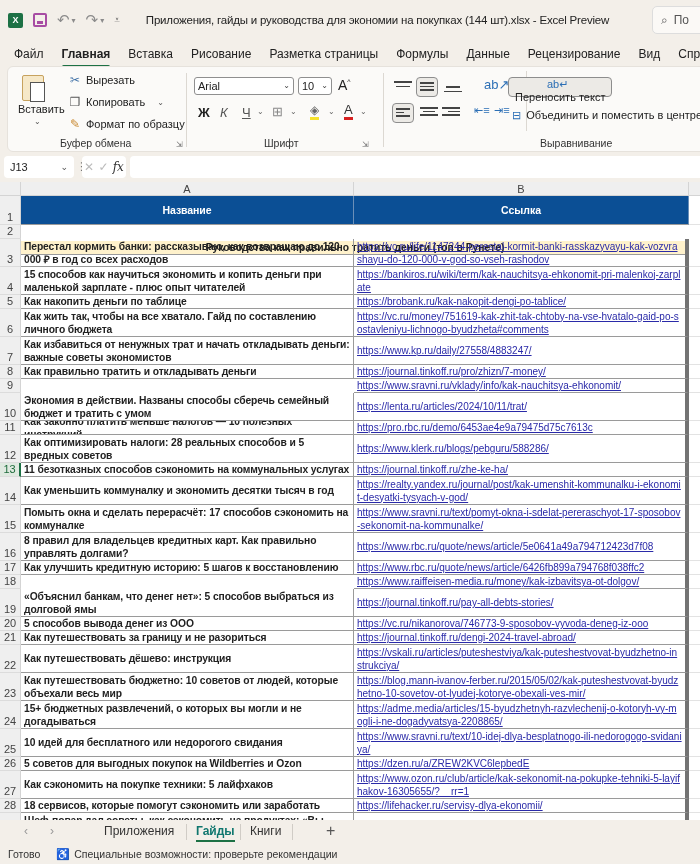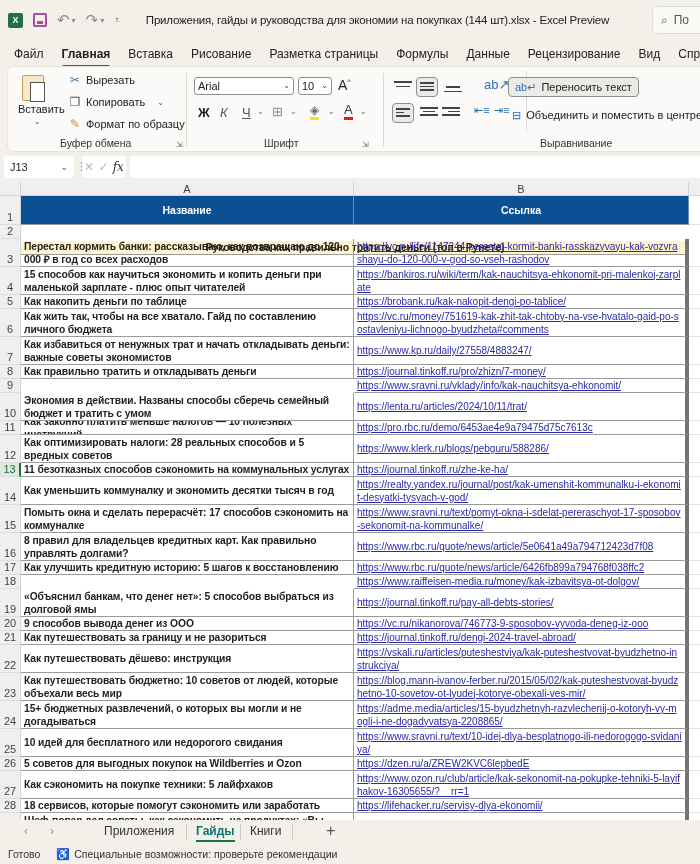--- a/index.html
+++ b/index.html
@@ -32,21 +32,21 @@
   .paste-label { position: absolute; left: 10px; top: 36px; font-size: 11px; }
   .paste-chev { position: absolute; left: 26px; top: 50px; font-size: 8px; color: #555; }
   .clip-row { position: absolute; left: 60px; font-size: 11px; display: flex; align-items: center; white-space: nowrap; }
   .clip-row .ic { width: 14px; height: 14px; margin-right: 4px; font-size: 12px; color: #3b6ea5; display: inline-flex; align-items: center; justify-content: center; }
   .font-box { position: absolute; height: 18px; border: 1px solid #8f8f8f; border-radius: 3px; background: #fff; font-size: 11px; padding-left: 3px; line-height: 16px; }
   .font-box .chev { position: absolute; right: 3px; top: 0; font-size: 8px; color: #444; }
   .fbtn { position: absolute; font-size: 13px; color: #222; }
   .align-ico { position: absolute; width: 18px; height: 16px; }
   .align-ico span { display: block; height: 1.5px; background: #444; margin: 2px 0; }
   .btn-box { border: 1px solid #8d8d8d; border-radius: 4px; background: #eceae6; }
-  .wrap-btn { position: absolute; left: 500px; top: 10px; height: 20px; padding: 0 6px; font-size: 11px; display: flex; align-items: center; white-space: nowrap; border: 1px solid #8d8d8d; border-radius: 4px; background: #eceae6; }
+  .wrap-btn { position: absolute; left: 500px; top: 10px; height: 20px; padding: 0 6px; font-size: 11px; display: flex; align-items: center; white-space: nowrap; border: 1px solid #8d8d8d; border-radius: 4px; background: #eceae6; flex-direction: column; }
   .merge-btn { position: absolute; left: 504px; top: 38px; height: 20px; font-size: 11px; display: flex; align-items: center; white-space: nowrap; }
   .ic-blue { color: #2c6fb5; font-size: 11px; margin-right: 5px; }
 
   
   .fbar { position: absolute; top: 154px; left: 0; width: 700px; height: 26px; display: flex; align-items: center; }
   .namebox { position: absolute; left: 4px; top: 2px; width: 70px; height: 22px; background: #fff; border-radius: 4px; font-size: 11px; padding-left: 6px; line-height: 22px; }
   .namebox .chev { position: absolute; right: 6px; top: 0; font-size: 9px; color: #555; }
   .fx-area { position: absolute; left: 82px; top: 2px; width: 44px; height: 22px; background: #fff; border-radius: 4px; font-size: 12px; color: #bbb; display: flex; align-items: center; justify-content: space-around; }
   .fx-dots { position: absolute; left: 76px; top: 6px; color: #777; font-size: 11px; }
   .fx-label { color: #333; font-style: italic; font-family: "DejaVu Serif", serif; font-size: 12px; }
@@ -333,21 +333,21 @@
         <div class="cellC"></div>
       </div>
       <div class="row" style="top: 407px; height: 28px;">
         <div class="rownum">19</div>
         <div class="cellA">«Объяснил банкам, что денег нет»: 5 способов выбраться из долговой ямы</div>
         <div class="cellB">https://journal.tinkoff.ru/pay-all-debts-stories/</div>
         <div class="cellC"></div>
       </div>
       <div class="row" style="top: 435px; height: 14px;">
         <div class="rownum">20</div>
-        <div class="cellA">9 способов вывода денег из ООО</div>
+        <div class="cellA">5 способов вывода денег из ООО</div>
         <div class="cellB">https://vc.ru/nikanorova/746773-9-sposobov-vyvoda-deneg-iz-ooo</div>
         <div class="cellC"></div>
       </div>
       <div class="row" style="top: 449px; height: 14px;">
         <div class="rownum">21</div>
         <div class="cellA">Как путешествовать за границу и не разориться</div>
         <div class="cellB">https://journal.tinkoff.ru/dengi-2024-travel-abroad/</div>
         <div class="cellC"></div>
       </div>
       <div class="row" style="top: 463px; height: 28px;">

